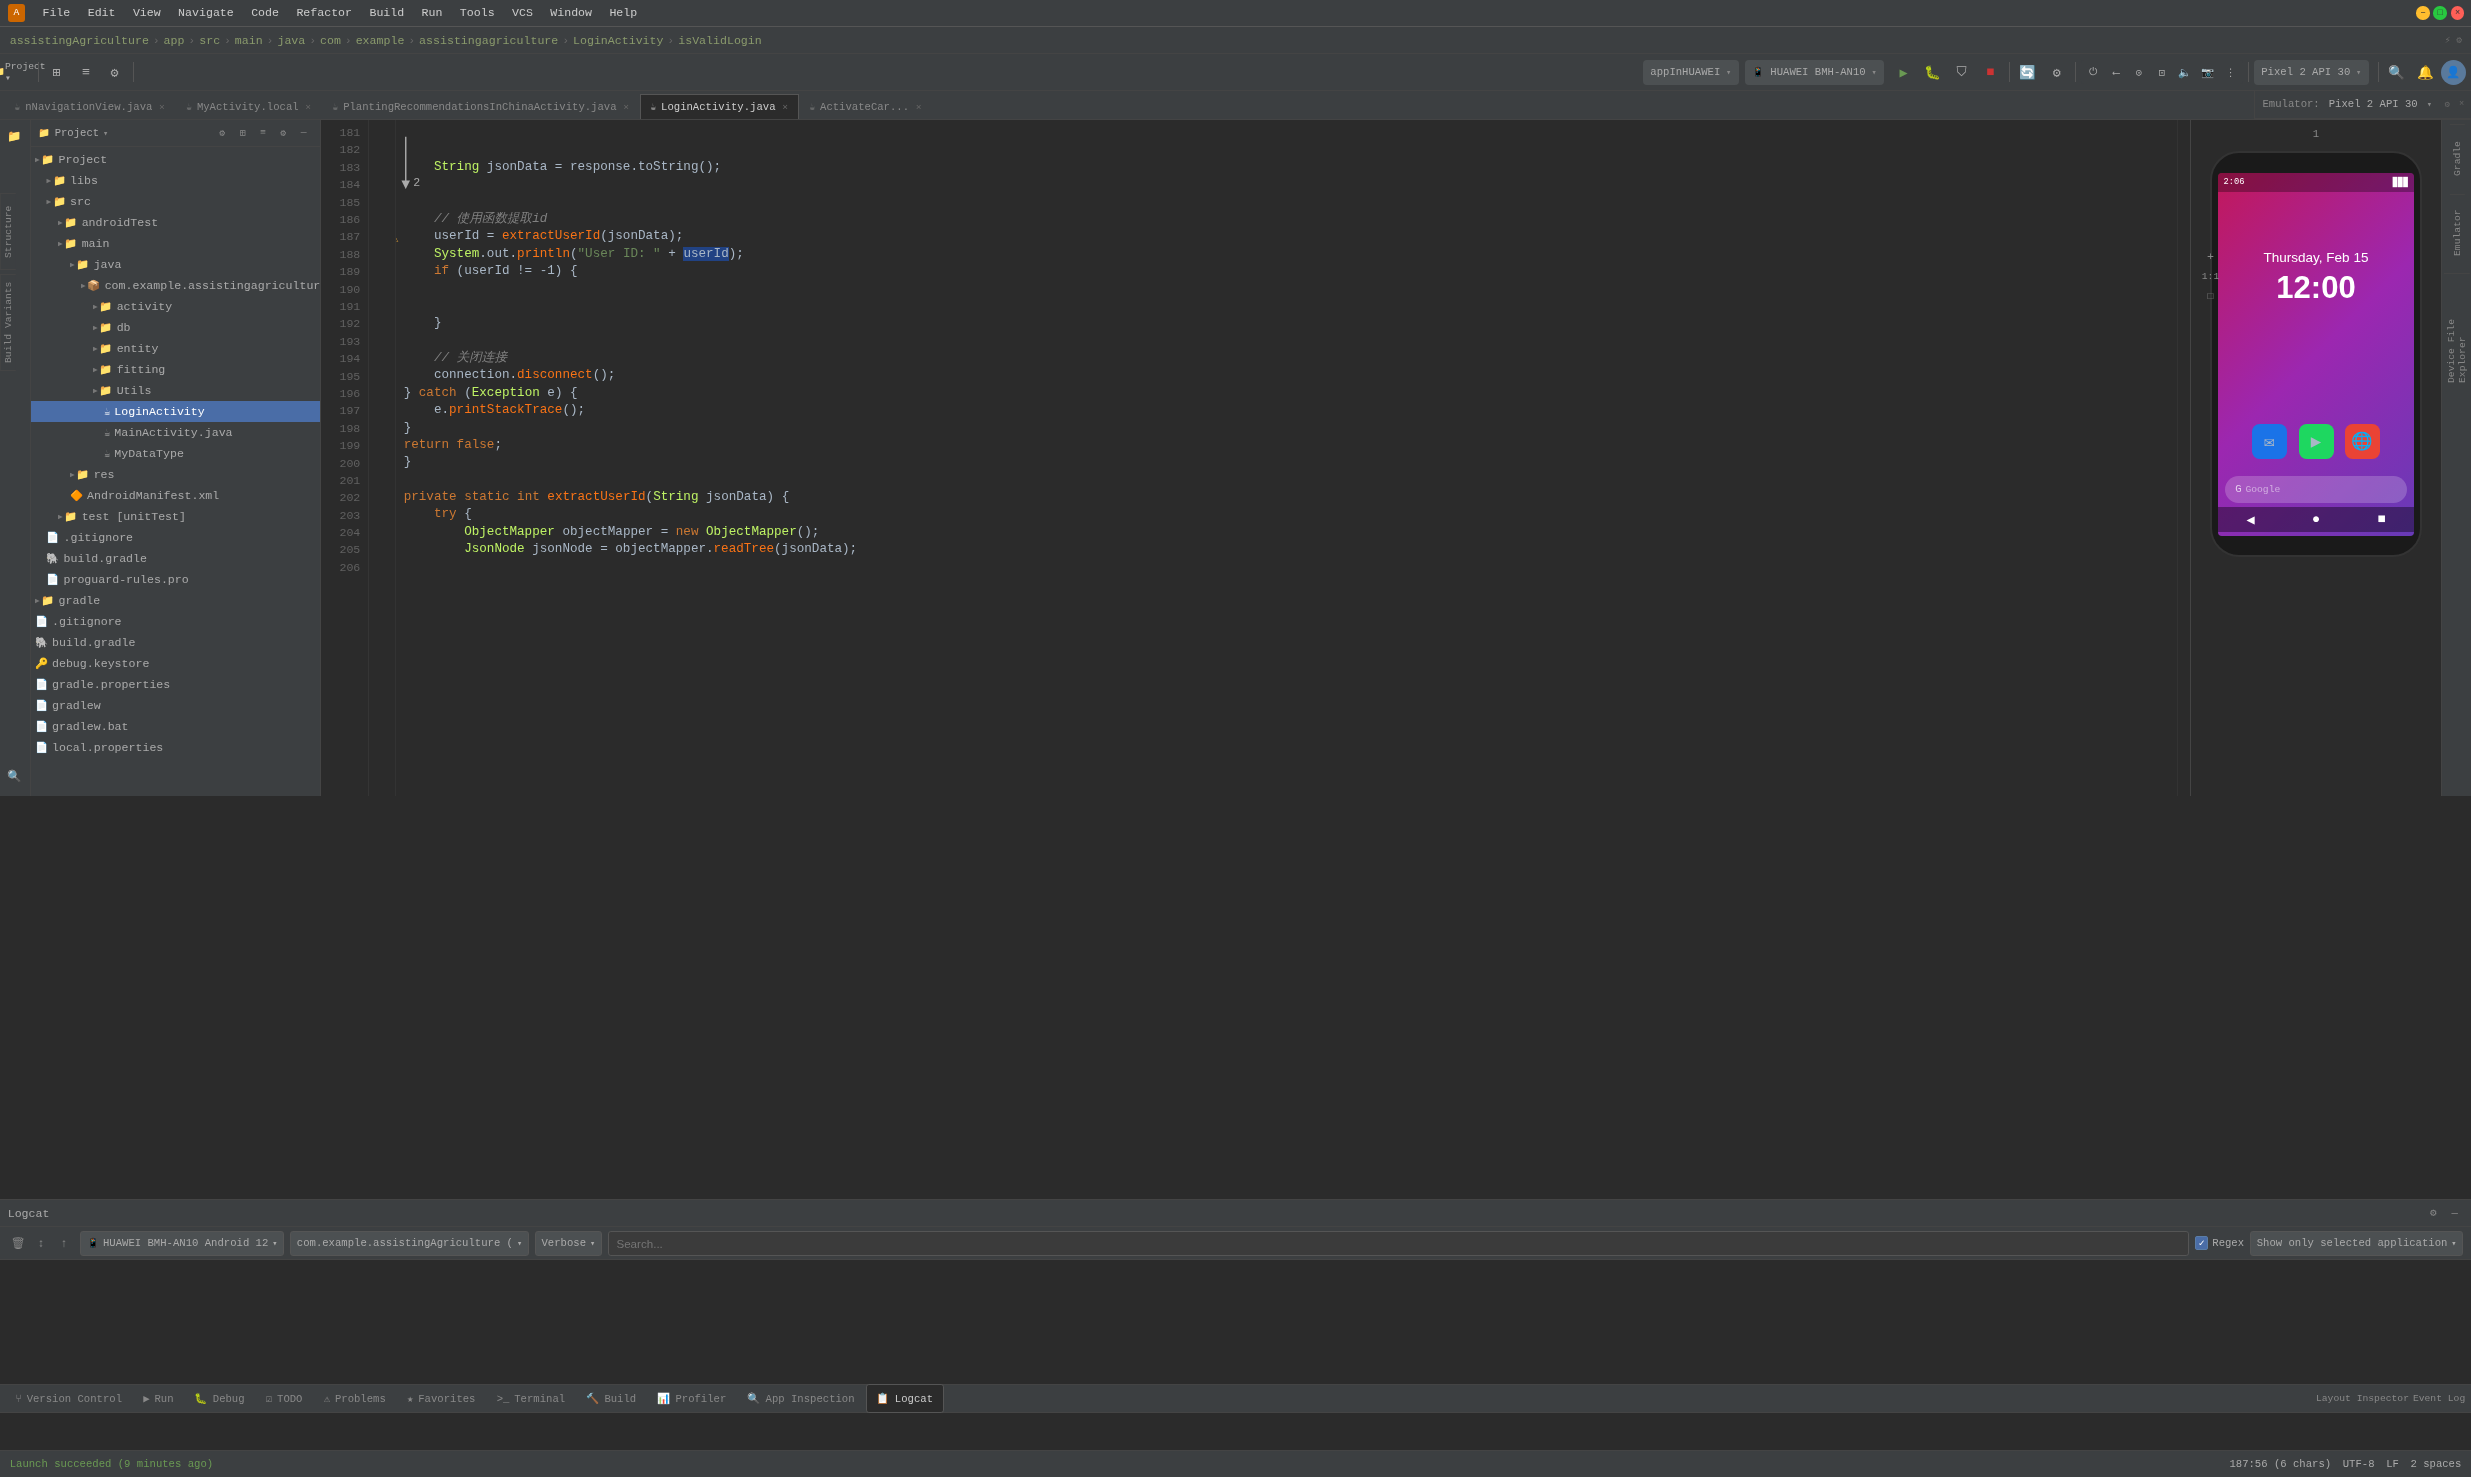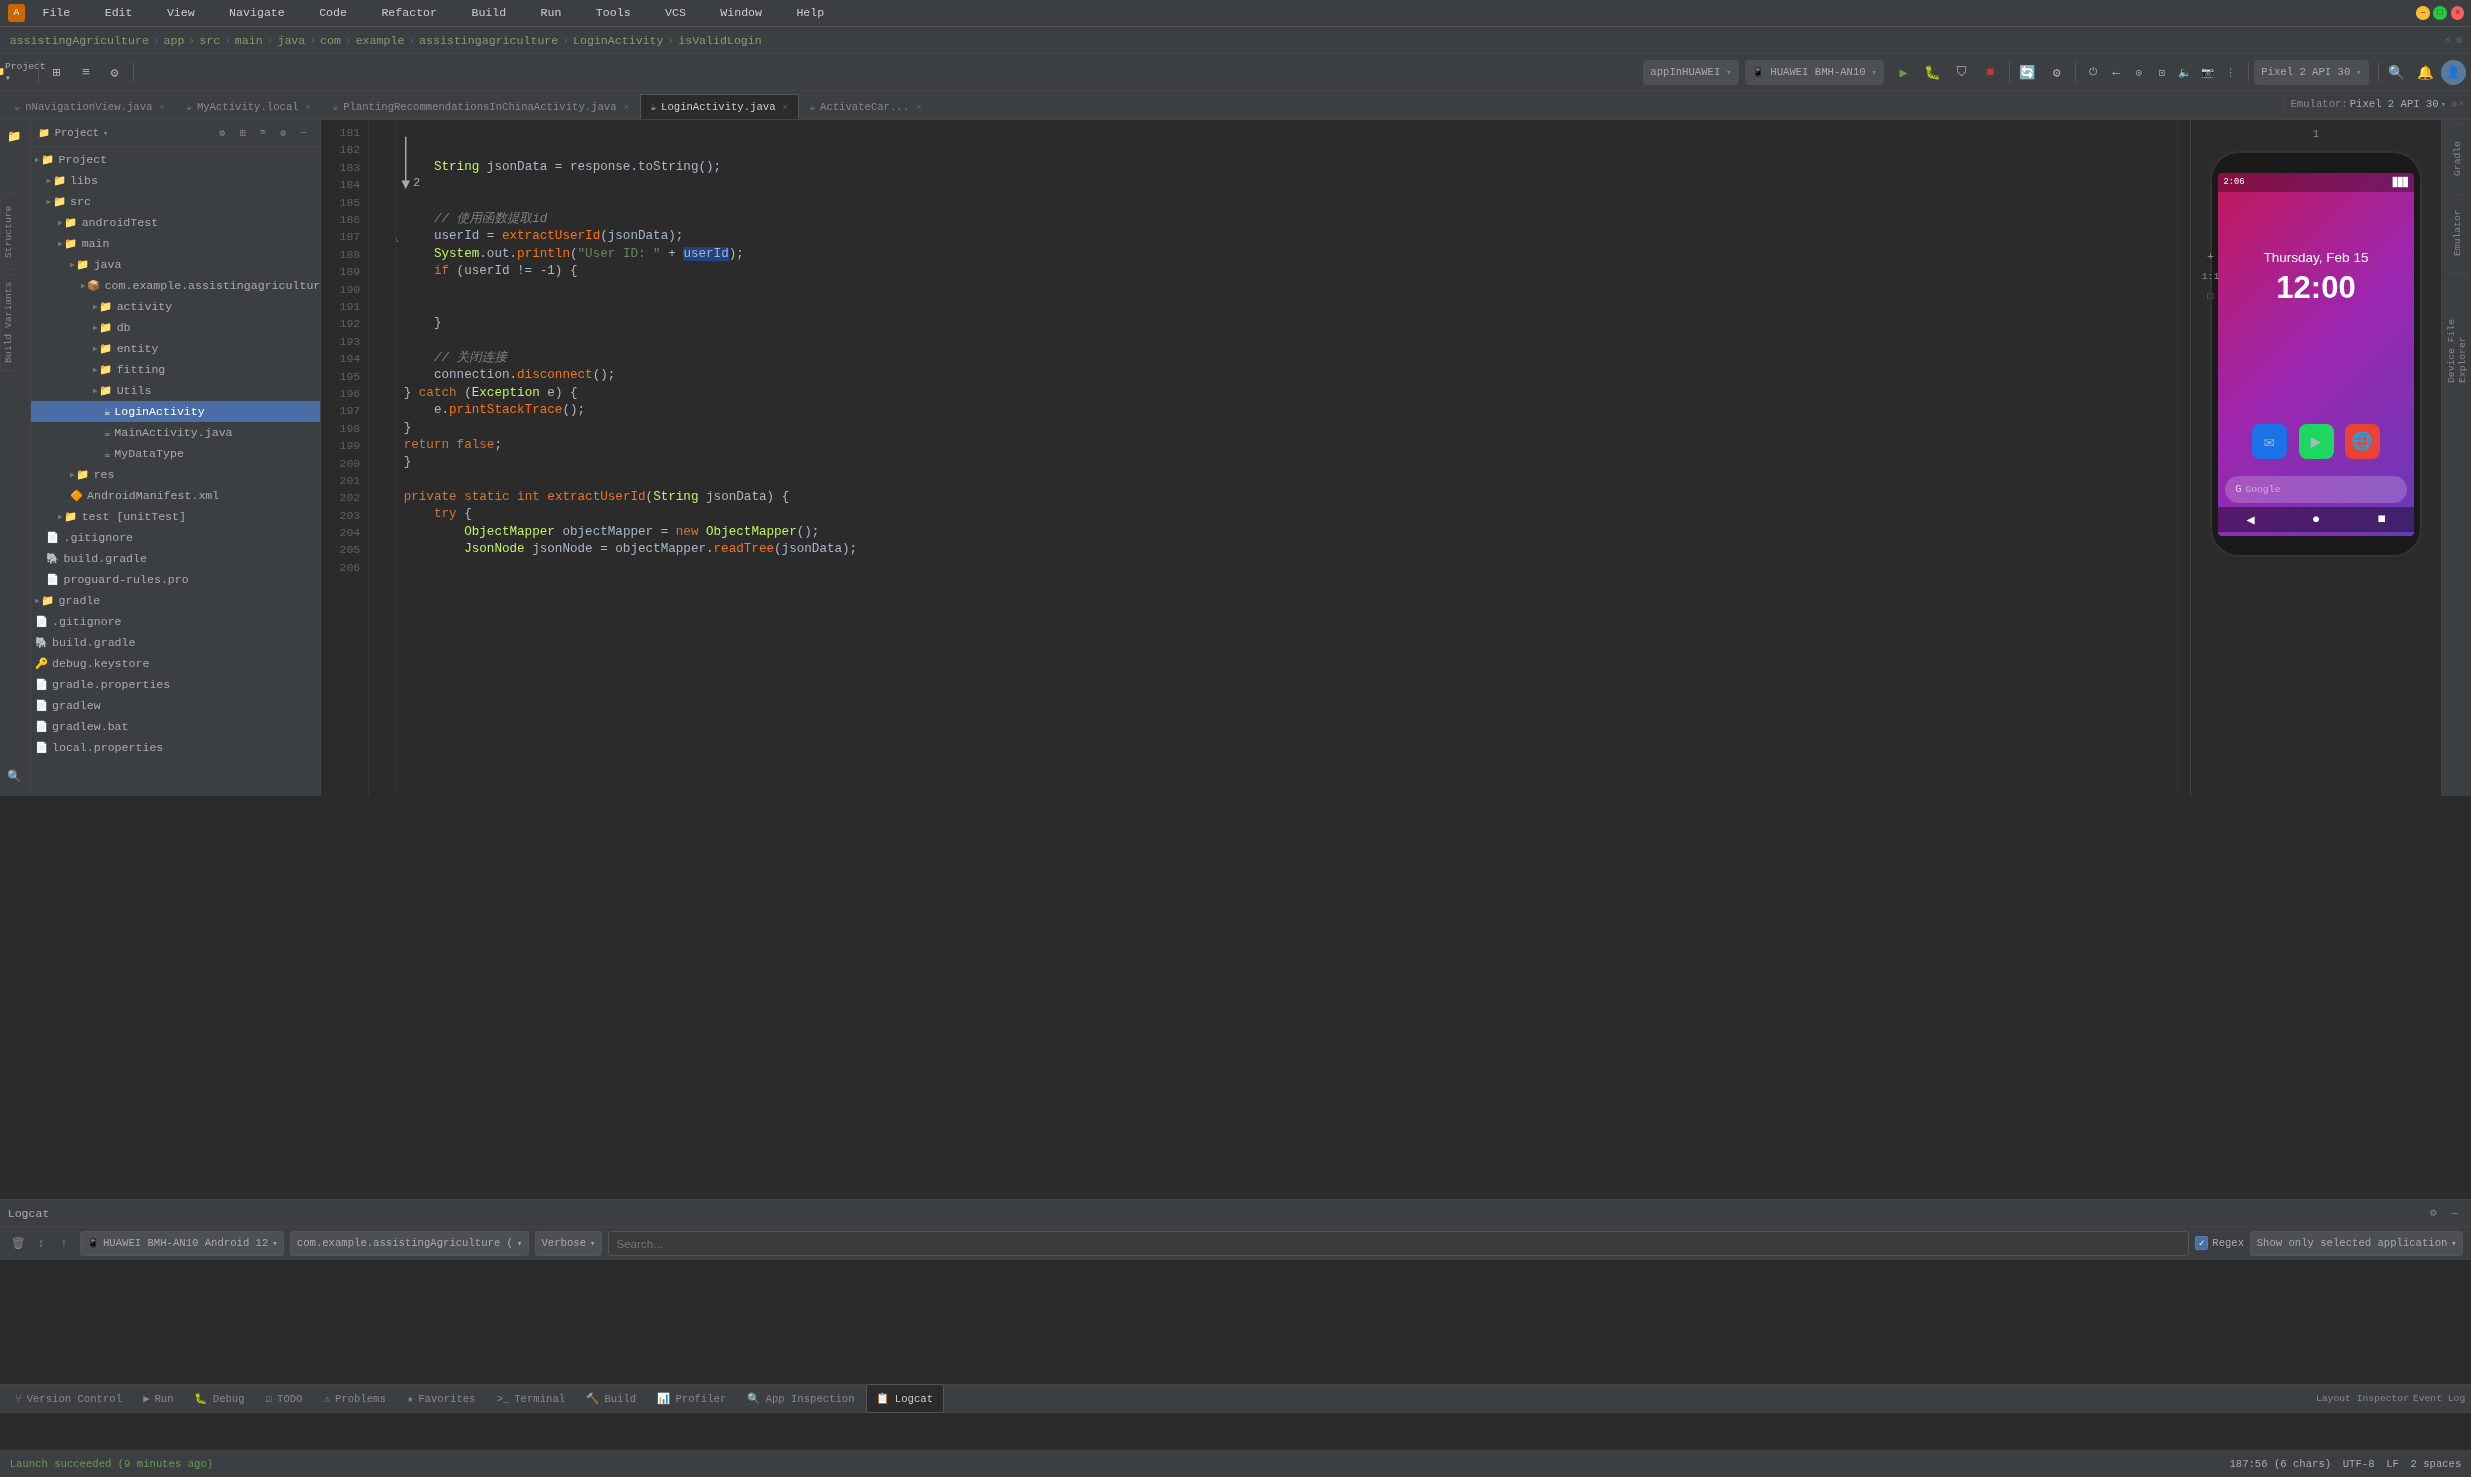--- a/index.html
+++ b/index.html
@@ -18,21 +18,21 @@
       height: 27px;
       background: #3c3f41;
       display: flex;
       align-items: center;
       justify-content: space-between;
       padding: 0 7.7px;
       border-bottom: 1px solid #555;
     }
     #title-bar .menu-items {
       display: flex;
-      gap: 19px;
+      gap: 2px;
       font-size: 11.6px;
       color: #ccc;
     }
     #title-bar .menu-item {
       padding: 1.9px 7.7px;
       cursor: pointer;
     }
     #title-bar .title-text {
       font-size: 11.6px;
       color: #aaa;
@@ -649,21 +649,21 @@
     <span class="tab-icon">☕</span>
     <span>LoginActivity.java</span>
     <span class="tab-close">×</span>
   </div>
   <div class="tab">
     <span class="tab-icon">☕</span>
     <span>ActivateCar...</span>
     <span class="tab-close">×</span>
   </div>
 
-  <div id="emulator-label" style="margin-left:auto;display:flex;align-items:center;gap:2px;padding:0 7.7px;height:29px;background:#3c3f41;border-left:1px solid #444;">
+  <div id="emulator-label" style="margin-left:auto;display:flex;align-items:center;gap:9px;padding:0 7.7px;height:29px;background:#3c3f41;border-left:1px solid #444;">
     <span style="font-size:10.6px;color:#888;">Emulator:</span>
     <span style="font-size:10.6px;color:#aaa;">Pixel 2 API 30</span>
     <span style="font-size:8.7px;color:#888;">▾</span>
     <span style="font-size:8.7px;color:#666;margin-left:3.9px;">⚙</span>
     <span style="font-size:8.7px;color:#666;">×</span>
   </div>
 </div>
 
 <div id="main-layout" style="height:676px;display:flex;position:relative;">
 

